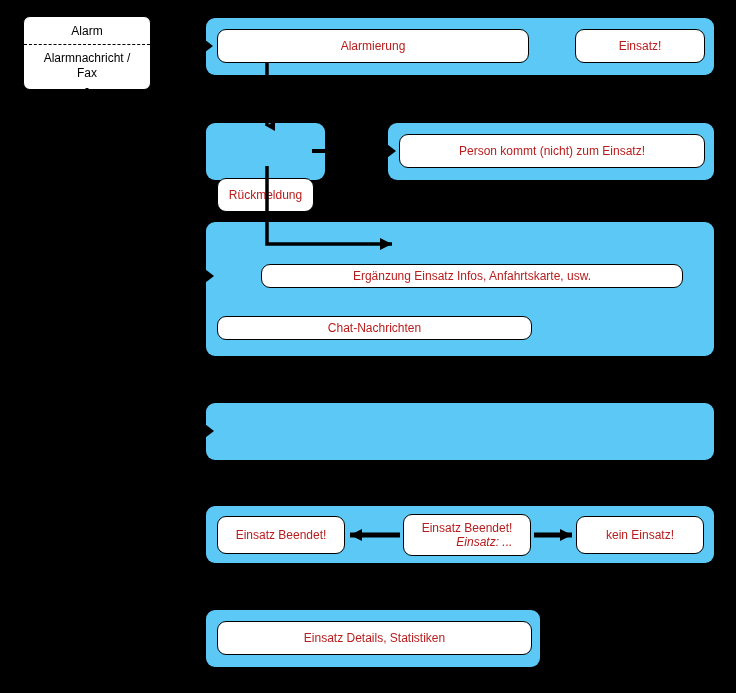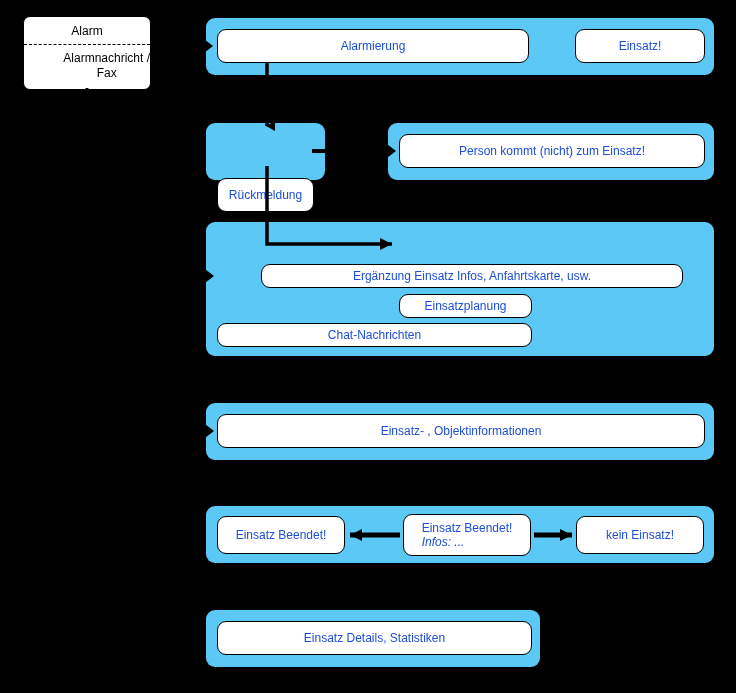--- a/index.html
+++ b/index.html
@@ -30,22 +30,22 @@
   }
 
   
   .node {
     background: #FFFFFF;
     border: 1.4px solid #000000;
     border-radius: 9px;
     display: flex;
     align-items: center;
     justify-content: center;
-    text-align: left;
-    color: #1d4ed8;
+    text-align: right;
+    color: #b91c1c;
     font-size: 12px;
     line-height: 14px;
     font-family: "Liberation Sans", sans-serif;
   }
   .node .l2 { display: block; }
   .node .ital { font-style: italic; }
 
   
   .card {
     background: #FFFFFF;
@@ -57,21 +57,21 @@
     font-size: 12px;
     overflow: hidden;
   }
   .card .top {
     flex: 0 0 27px;
     display: flex; align-items: center; justify-content: center;
     border-bottom: 1.5px dashed #000;
   }
   .card .bot {
     flex: 1 1 auto;
-    display: flex; align-items: center; justify-content: flex-end;
+    display: flex; align-items: center; justify-content: center;
     text-align: center;
     line-height: 15px;
     padding-bottom: 2px;
   }
 
   svg.overlay {
     position: absolute;
     left: 0; top: 0;
     width: 736px; height: 693px;
     pointer-events: none;
@@ -114,44 +114,38 @@
     <span>Person kommt (nicht) zum Einsatz!</span>
   </div>
 
   <div class="abs band" style="left:206px; top:222px; width:508px; height:134px;"></div>
 
 
   <div class="abs node" style="left:217px; top:264px; width:422px; height:24px;margin-left:44px;">
     <span>Ergänzung Einsatz Infos, Anfahrtskarte, usw.</span>
   </div>
 
-  <div class="abs node" style="left:399px; top:294px; width:133px; height:24px;">
-    <span>Einsatzplanung</span>
-  </div>
 
-  <div class="abs node" style="left:217px; top:323px; width:315px; height:24px;">
+  <div class="abs node" style="left:217px; top:316px; width:315px; height:24px;">
     <span>Chat-Nachrichten</span>
   </div>
 
   <div class="abs band" style="left:206px; top:403px; width:508px; height:57px;"></div>
 
-  <div class="abs node" style="left:217px; top:414px; width:488px; height:34px;">
-    <span>Einsatz- , Objektinformationen</span>
-  </div>
 
   <div class="abs band" style="left:206px; top:506px; width:508px; height:57px;"></div>
 
   <div class="abs node" style="left:217px; top:516px; width:128px; height:38px;">
     <span>Einsatz Beendet!</span>
   </div>
 
   <div class="abs node" style="left:403px; top:514px; width:128px; height:42px;">
     <span>
       <span>Einsatz Beendet!</span>
-      <span class="l2 ital">Infos: ...</span>
+      <span class="l2 ital">Einsatz: ...</span>
     </span>
   </div>
 
   <div class="abs node" style="left:576px; top:516px; width:128px; height:38px;">
     <span>kein Einsatz!</span>
   </div>
 
   <div class="abs band" style="left:206px; top:610px; width:334px; height:57px;"></div>
 
   <div class="abs node" style="left:217px; top:621px; width:315px; height:34px;">

